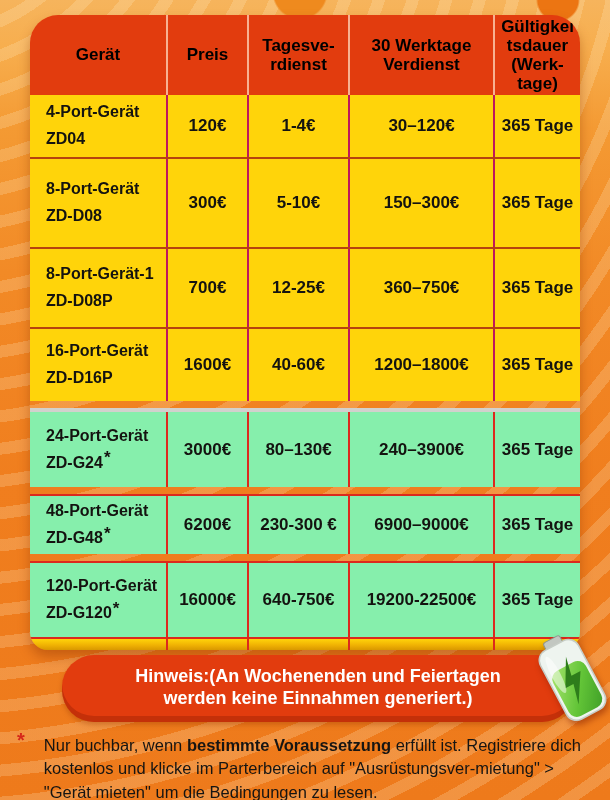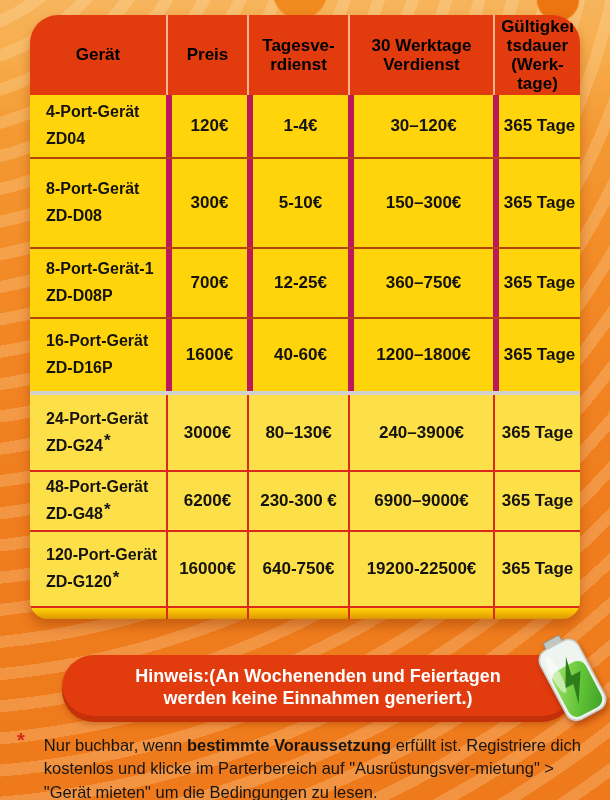--- a/index.html
+++ b/index.html
@@ -23,29 +23,29 @@
   .cell{display:flex;align-items:center;justify-content:center;box-sizing:border-box;
     font-weight:bold;font-size:17px;color:#141310;text-align:center;}
   
   .row.header{background:#E23C0E;height:80px;}
   .row.header .cell{color:#000000;font-size:17px;line-height:1.12;white-space:pre-line;
     border-left:2px solid rgba(255,216,190,.75);}
   .row.header .cell:first-child{border-left:none;}
   
   .row.yellow{background:#FFD40A;border-top:2px solid #B5430E;}
   .row.yellow.r0{border-top:none;}
-  .row.yellow .cell{border-left:6px solid #be185d;}
+  .row.yellow .cell{border-left:2px solid #be185d;}
   .row.yellow .cell:first-child{border-left:none;}
   
-  .row.gray{background:#fde047;border-top:2px solid #DC291D;}
+  .row.gray{background:#86efac;border-top:2px solid #DC291D;margin-top:7px;}
   .row.gray.first{border-top:4px solid #D2D1CD;}
   .row.gray .cell{border-left:2px solid #DC291D;}
   .row.gray .cell:first-child{border-left:none;}
   
-  .r0{height:62px}.r1{height:90px}.r2{height:70px}.r3{height:74px}
+  .r0{height:62px}.r1{height:90px}.r2{height:80px}.r3{height:74px}
   .r4{height:79px}.r5{height:60px}.r6{height:76px}
   
   .row.partial{height:13px;border-top:2px solid #DC291D;
     background:linear-gradient(180deg,#FFD40A 0%,#F0B203 55%,#D99800 100%);}
   .row.partial .cell{border-left:2px solid #DC291D;}
   .row.partial .cell:first-child{border-left:none;}
   
   .cell.device{flex-direction:column;align-items:flex-start;justify-content:center;
     padding-left:16px;font-size:16px;line-height:1.68;text-align:left;}
   .dmodel sup{font-size:17px;line-height:0;position:relative;top:2px;margin-left:1px;}

